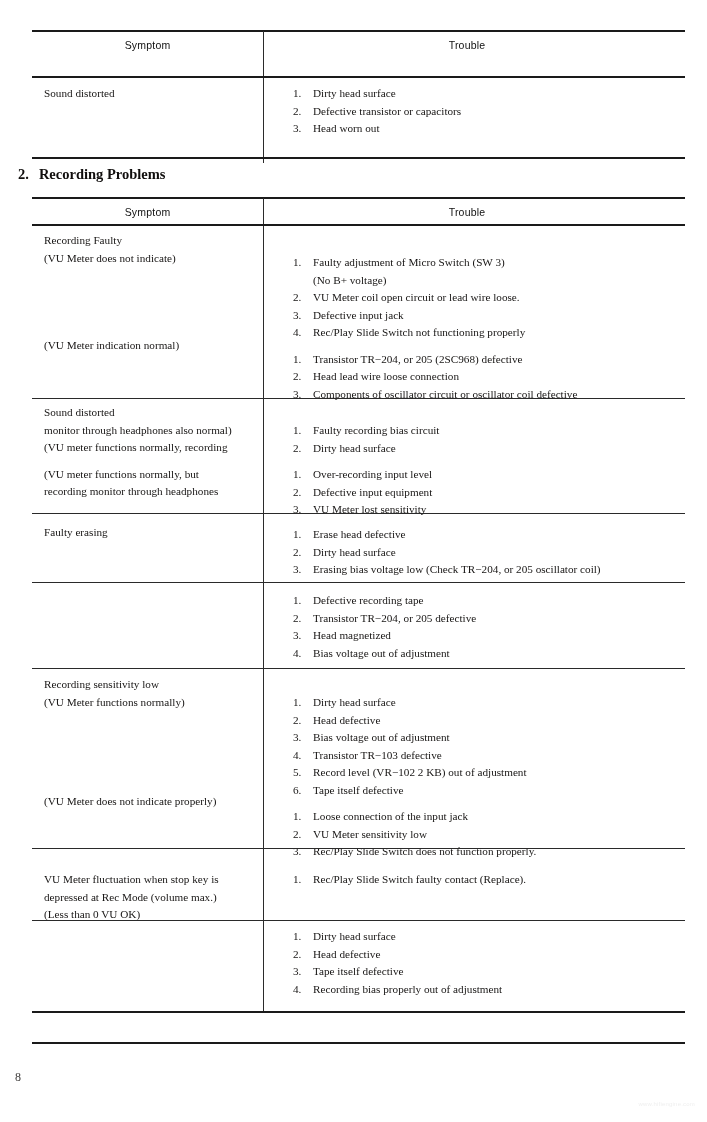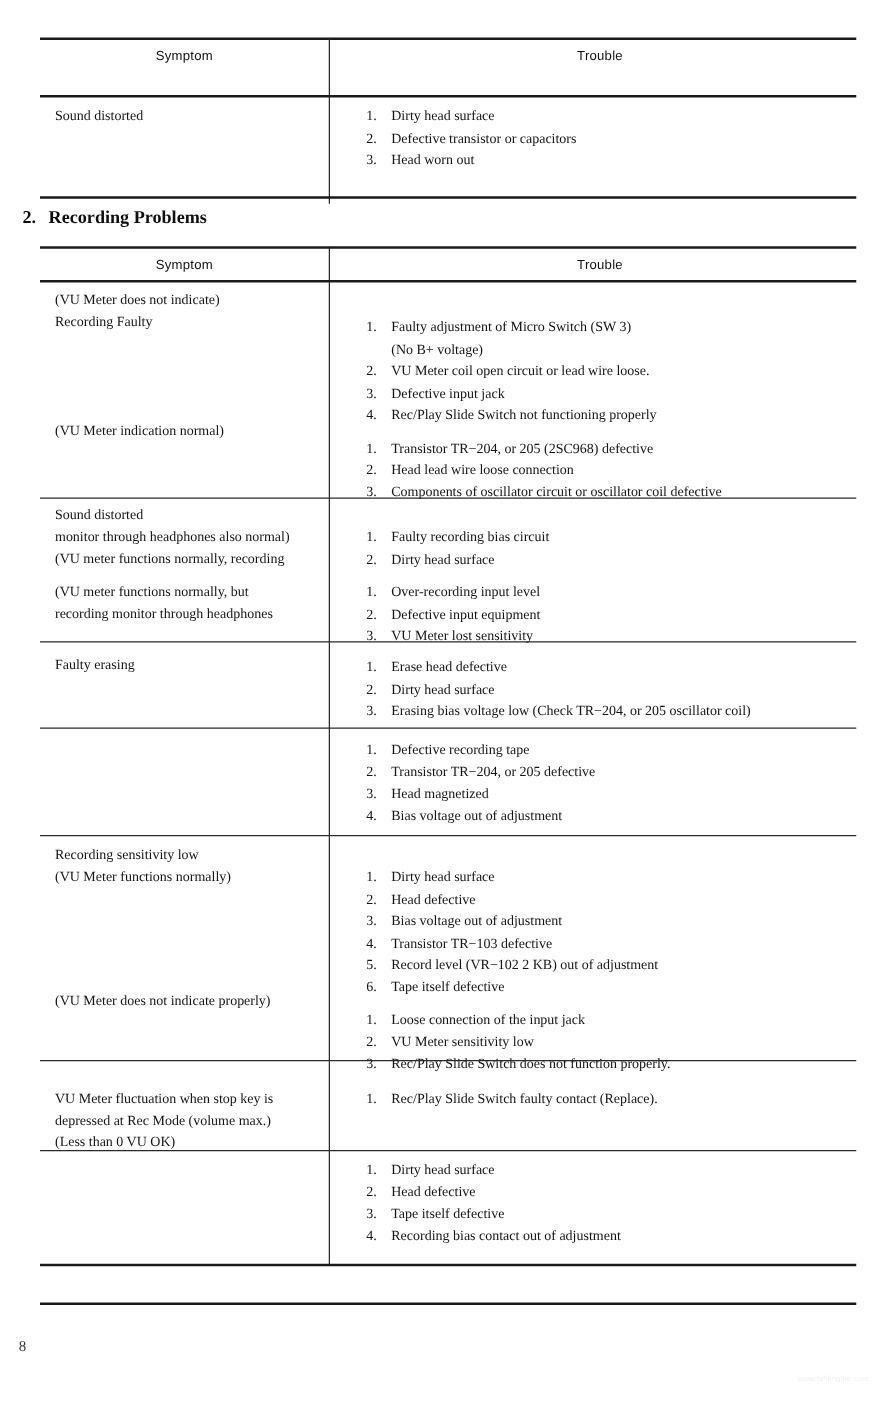--- a/index.html
+++ b/index.html
@@ -57,21 +57,21 @@
     top: 0;
     height: 28px;
     line-height: 28px;
     text-align: center;
     font-family: "Liberation Sans", sans-serif;
     font-size: 10.5px;
     letter-spacing: .2px;
     color: #111;
   }
   .hdr .cell.sym { left: 0;    width: 231px; }
-  .hdr .cell.tro { left: 237px; width: 422px; }
+  .hdr .cell.tro { left: 224px; width: 422px; }
 
   .row {
     position: relative;
   }
   .row .sym-col {
     position: absolute;
     left: 0;
     top: 0;
     width: 225px;
     padding-left: 12px;
@@ -198,22 +198,22 @@
       <div class="cell tro">Trouble</div>
     </div>
   </div>
 
   <div class="rule thick" style="top:224px;"></div>
 
   <div class="tbl" style="top:232px;height:166px;">
     <div class="row" style="height:166px;">
       <div class="sym-col">
         <div class="sym-group">
+          <div class="sym-line">Recording Faulty</div>
           <div class="sym-line">(VU Meter does not indicate)</div>
-          <div class="sym-line">Recording Faulty</div>
         </div>
         <div style="height:70px;"></div>
         <div class="sym-group">
           <div class="sym-line">(VU Meter indication normal)</div>
         </div>
       </div>
       <div class="tro-col" style="padding-top:22px;">
         <div class="item">
           <span class="num">1.</span>
           <span>Faulty adjustment of Micro Switch (SW 3)</span>
@@ -425,21 +425,21 @@
         <div class="item">
           <span class="num">2.</span>
           <span>Head defective</span>
         </div>
         <div class="item">
           <span class="num">3.</span>
           <span>Tape itself defective</span>
         </div>
         <div class="item">
           <span class="num">4.</span>
-          <span>Recording bias contact out of adjustment</span>
+          <span>Recording bias properly out of adjustment</span>
         </div>
       </div>
     </div>
   </div>
 
   <div class="rule thick" style="top:1011px;"></div>
 
   <div class="rule thick" style="top:1042px;"></div>
 
   <div class="page-num">8</div>

